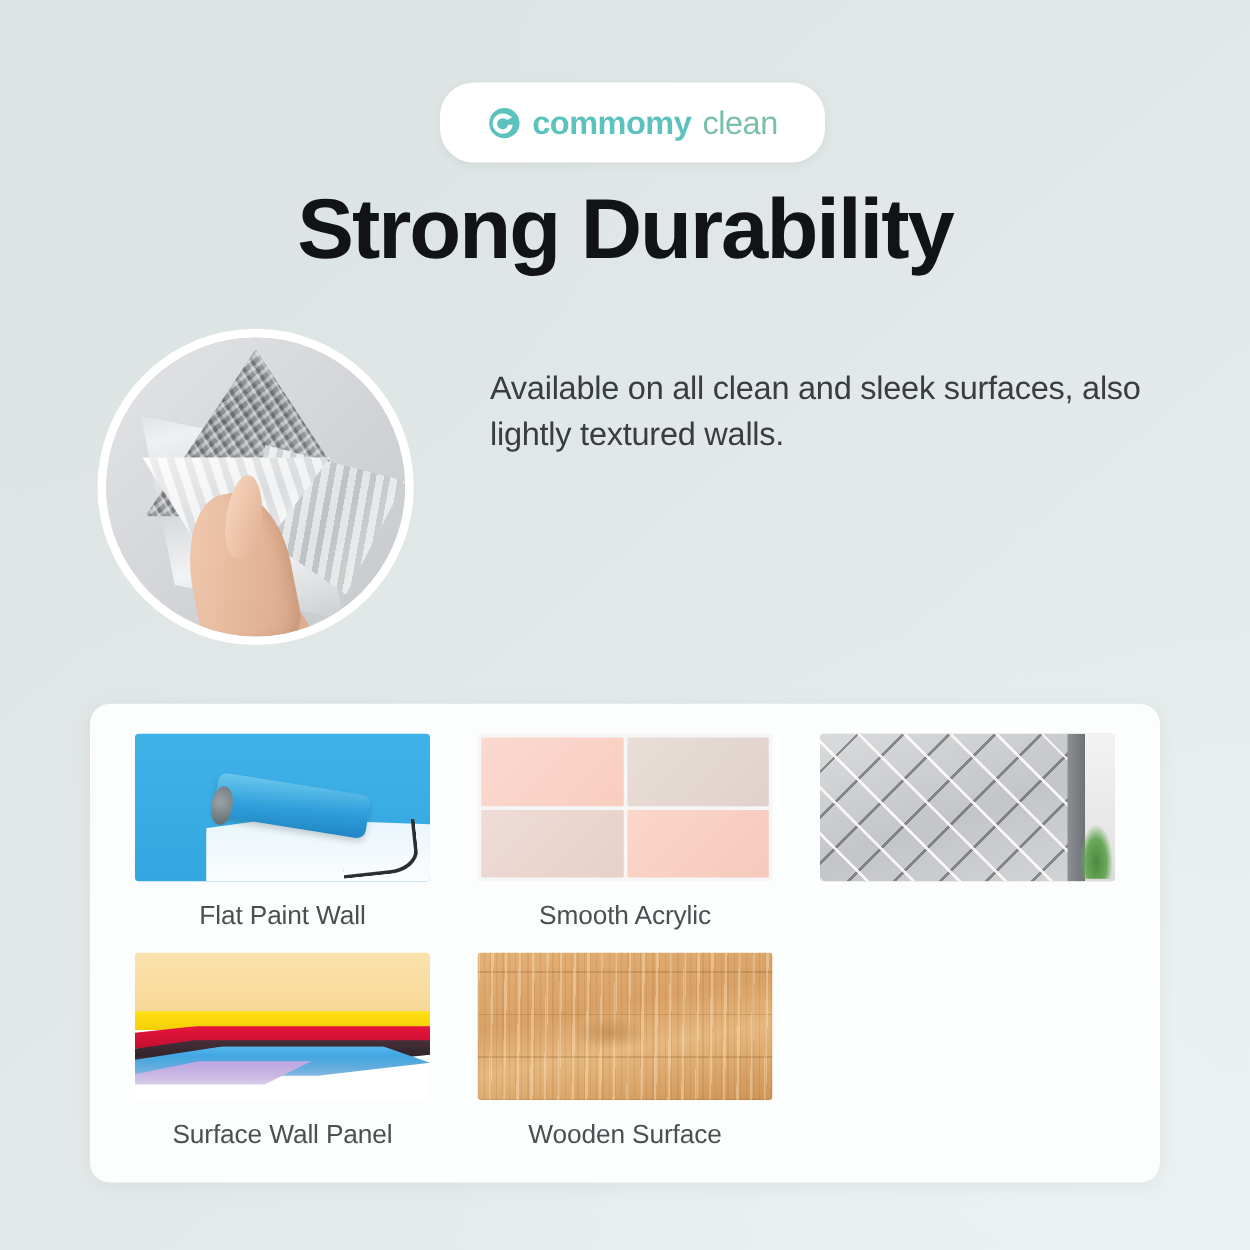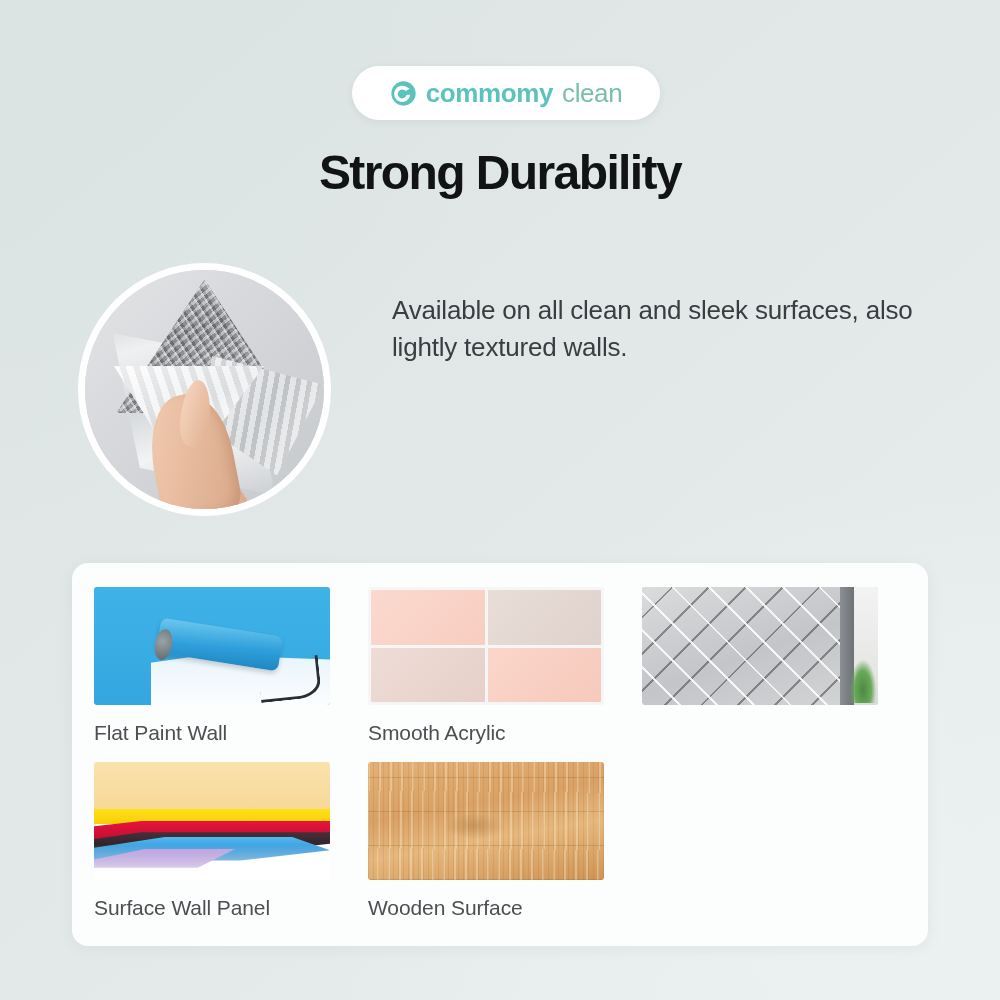--- a/index.html
+++ b/index.html
@@ -14,35 +14,35 @@
     position:absolute; inset:0;
     background:
       radial-gradient(ellipse 900px 700px at 88% 92%, #ecf1f1 0%, rgba(236,241,241,0) 62%),
       radial-gradient(ellipse 800px 800px at 6% 4%, #dbe3e3 0%, rgba(219,227,227,0) 60%),
       linear-gradient(140deg, #dce3e3 0%, #e2e8e8 45%, #e9efef 100%);
   }
 
   
   #logo-pill {
     position:absolute; left:352px; top:66px;
-    width:308px; height:54px;
+    width:308px; height:64px;
     background:#ffffff; border-radius:27px;
     display:flex; align-items:center; justify-content:center; gap:9px;
     box-shadow:0 2px 7px rgba(120,140,140,.14);
   }
   #logo-mark { width:27px; height:27px; flex:none; display:block; }
   .logo-word { font-size:26px; letter-spacing:-.4px; line-height:1; }
   #logo-commomy { color:#5cc2bd; font-weight:700; }
   #logo-decor   { color:#79bfa9; font-weight:400; }
 
   
   #headline {
     position:absolute; left:0; right:0; top:149px;
     text-align:center;
-    font-size:48px; font-weight:700; letter-spacing:-1.6px;
+    font-size:68px; font-weight:700; letter-spacing:-1.6px;
     color:#111315; line-height:1;
   }
 
   
   #circle-photo {
     position:absolute; left:78px; top:263px;
     width:253px; height:253px; border-radius:50%;
     border:7px solid #ffffff;
     overflow:hidden; background:#d3d5d7;
   }
@@ -114,21 +114,21 @@
     box-shadow:0 3px 14px rgba(120,140,140,.10);
   }
   #grid {
     position:absolute; inset:0;
     display:grid;
     grid-template-columns:repeat(3,1fr);
     grid-template-rows:repeat(2,1fr);
     padding:24px 22px 14px 22px;
     column-gap:10px; row-gap:4px;
   }
-  .cell { display:flex; flex-direction:column; align-items:flex-start; }
+  .cell { display:flex; flex-direction:column; align-items:center; }
   .thumb-box {
     width:236px; height:118px; border-radius:3px;
     overflow:hidden; position:relative; background:#ccc;
   }
   .cell-label {
     margin-top:16px; font-size:21px; color:#4c4f52;
     font-weight:400; letter-spacing:-.1px;
   }
 
   

